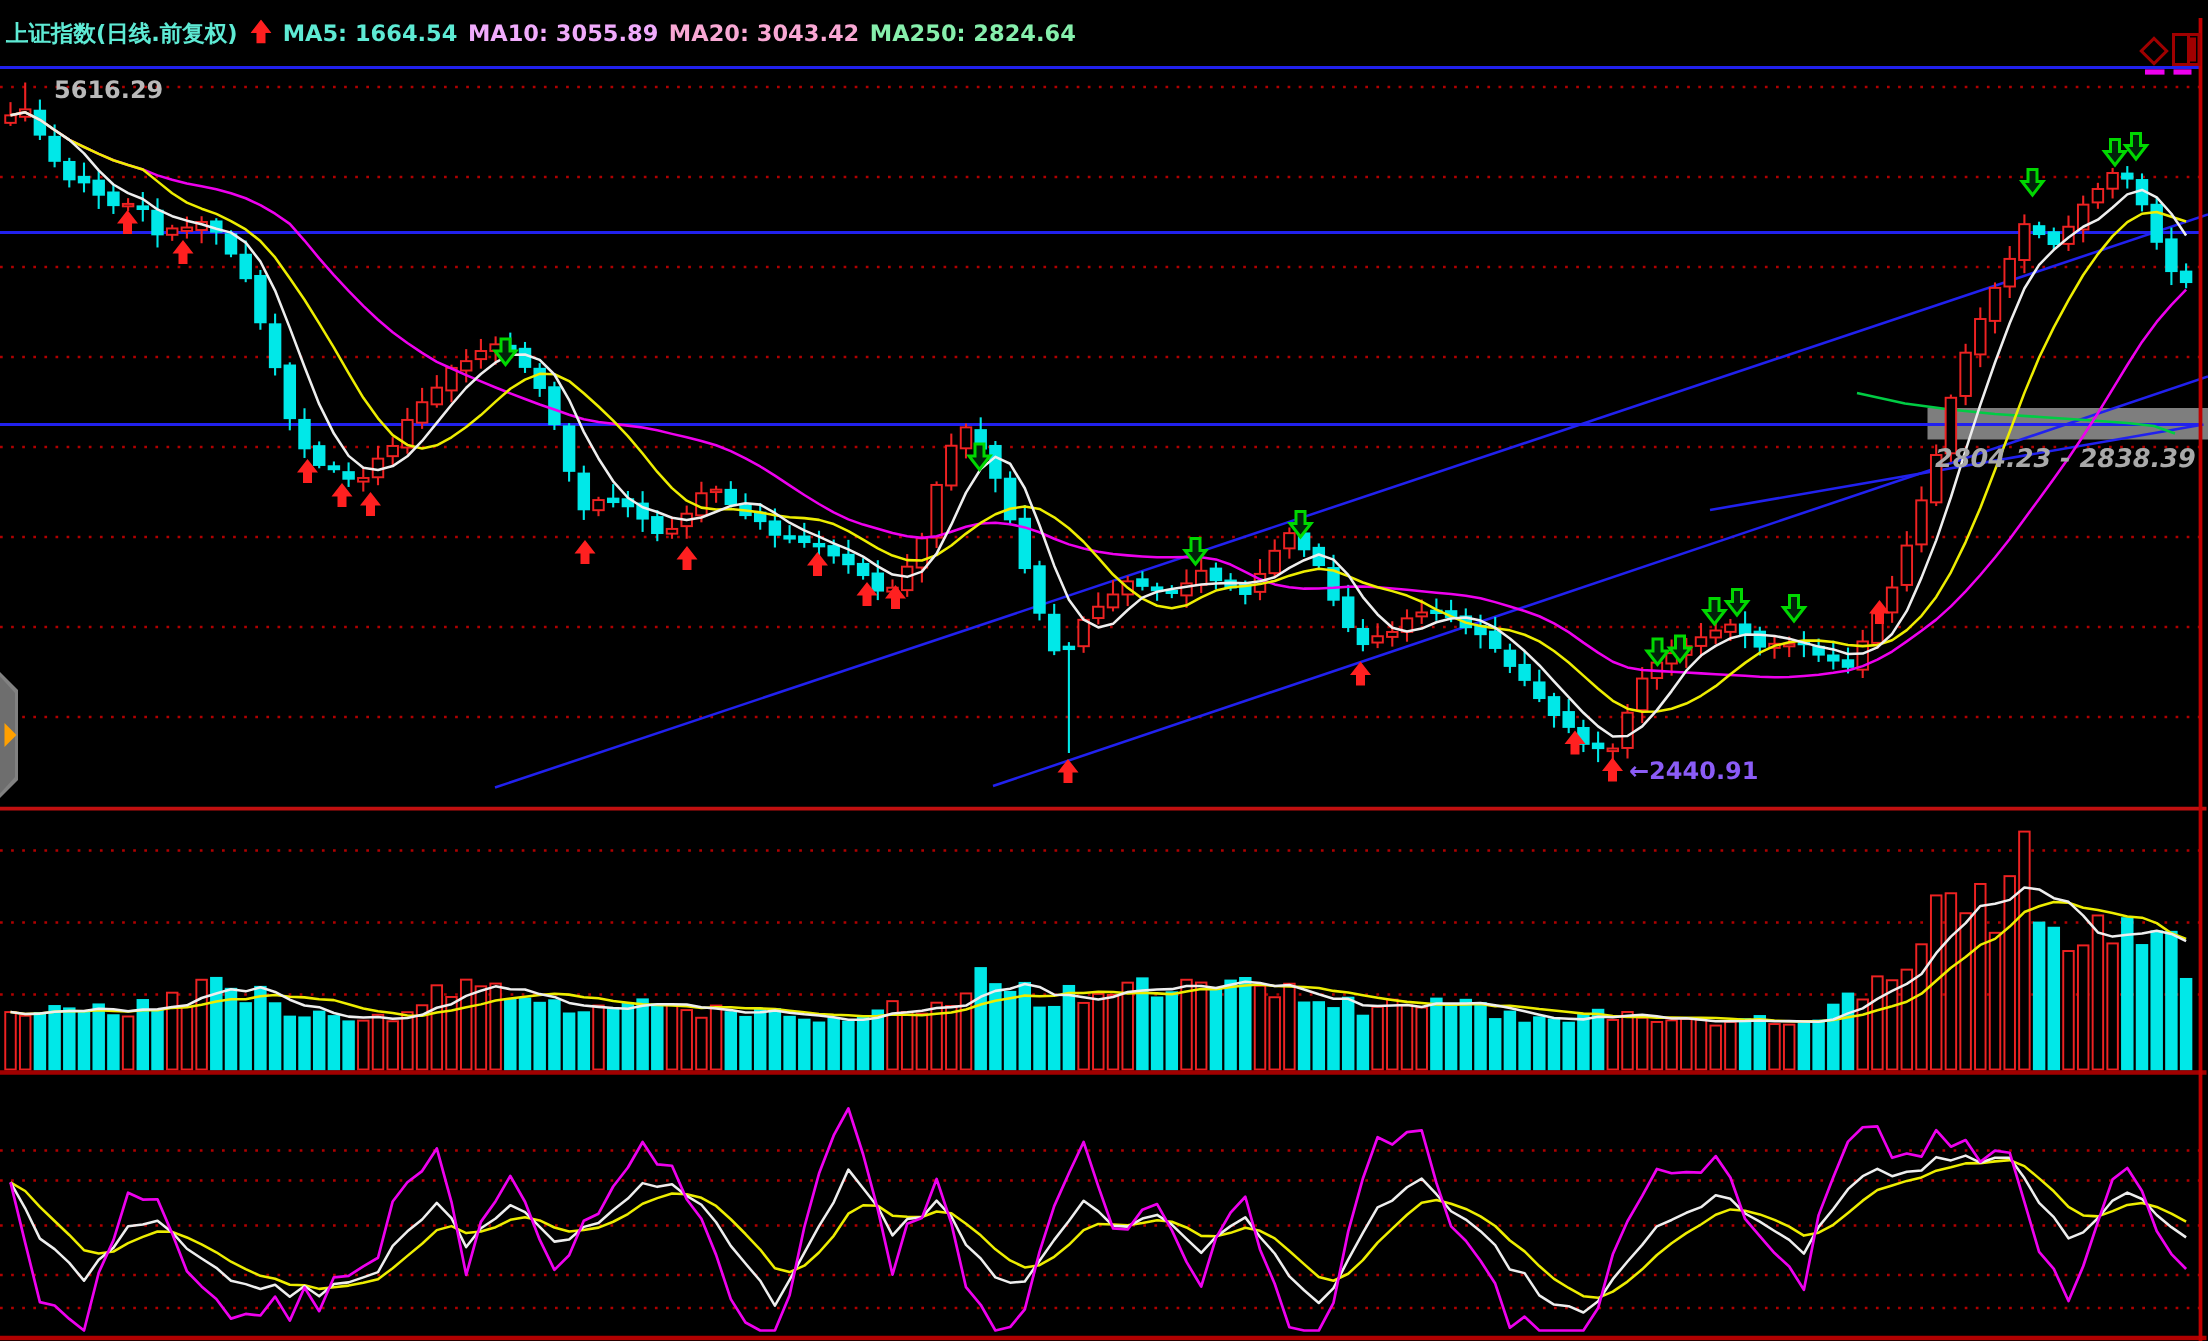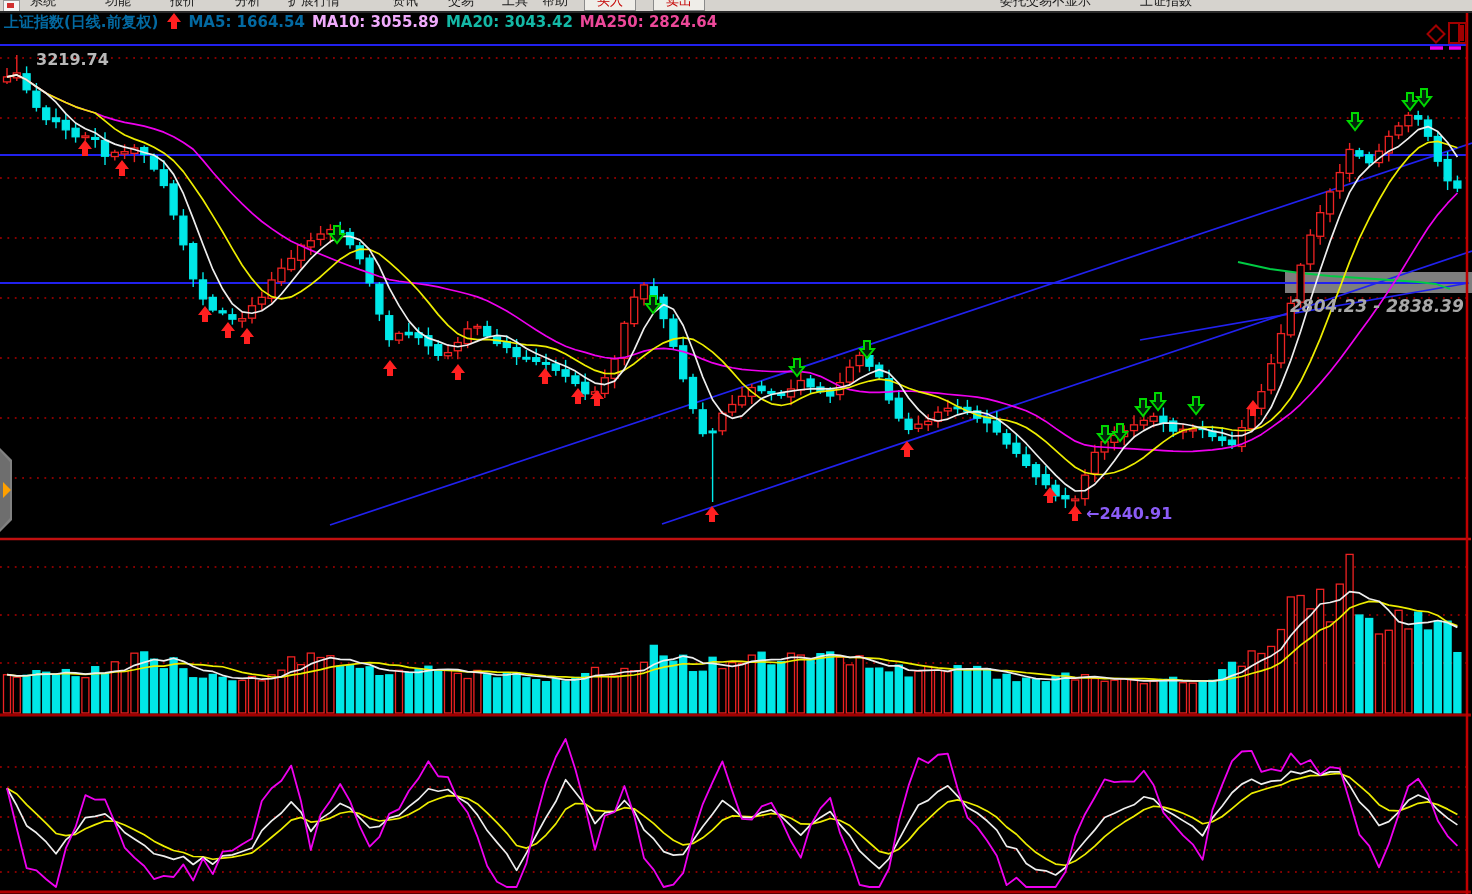--- a/index.html
+++ b/index.html
@@ -10,57 +10,38 @@
   .mi{position:absolute;top:-8px;font-size:13px;color:#1b1b1b;white-space:nowrap;cursor:default;}
   .mbtn{position:absolute;top:-9px;height:18px;line-height:18px;padding:0 12px;font-size:13px;
         color:#c40000;background:#efede8;border:1px solid #8a8a8a;white-space:nowrap;}
   .mstat{position:absolute;top:-8px;font-size:13px;color:#1b1b1b;white-space:nowrap;}
   .appicon{position:absolute;left:3px;top:0px;width:15px;height:10px;background:#f5f5f5;
            border:1px solid #999;}
   .appicon i{position:absolute;left:3px;top:2px;width:7px;height:5px;background:#d03030;display:block;}
   #chart{position:absolute;left:0;top:0;z-index:1;}
   .hdr{position:absolute;font-size:15px;font-weight:bold;white-space:nowrap;z-index:4;letter-spacing:0px;}
   .hdr span{margin-right:7px;}
-  .c-w{color:#0369a1}.c-y{color:#f0abfc}.c-m{color:#14b8a6}.c-g{color:#ec4899}
+  .c-w{color:#5eead4}.c-y{color:#f0abfc}.c-m{color:#f9a8d4}.c-g{color:#86efac}
   #hdr-main{left:4px;top:13px;}
   #hdr-vol{left:3px;top:541px;}
   #hdr-kdj{left:3px;top:717px;}
   .uparr{display:inline-block;vertical-align:-2px;margin:0 4px 0 2px;}
   .anno{position:absolute;color:#b9b9b9;font-size:16px;font-weight:bold;z-index:3;white-space:nowrap;}
   #anno-band{font-size:17px;color:#a9a9a9;}
   #anno-low{color:#8b5cf6;}
   .handle{position:absolute;left:0;top:448px;width:13px;height:84px;z-index:6;cursor:pointer;}
   .icn{position:absolute;z-index:5;}
   #icon-diamond{left:1424px;top:22px;}
   #icon-window{left:1448px;top:21px;}
 </style>
 </head>
 <body>
 
 <div id="app">
 
-  <div class="menubar">
-    <span class="appicon">
-        <i></i>
-      </span>
-
-  <span class="mi" style="left: 30px;">系统</span>
-      <span class="mi" style="left: 105px;">功能</span>
-      <span class="mi" style="left: 170px;">报价</span>
-      <span class="mi" style="left: 235px;">分析</span>
-      <span class="mi" style="left: 288px;">扩展行情</span>
-      <span class="mi" style="left: 392px;">资讯</span>
-      <span class="mi" style="left: 448px;">交易</span>
-      <span class="mi" style="left: 502px;">工具</span>
-      <span class="mi" style="left: 542px;">帮助</span>
-      <span class="mbtn" style="left: 584px;">买入</span>
-      <span class="mbtn" style="left: 653px;">卖出</span>
-      <span class="mstat" style="left: 1000px;">委托交易不显示</span>
-      <span class="mstat" style="left: 1140px;">上证指数</span>
-    </div>
 
   <svg id="chart" width="1472" height="894">
       <rect x="1285" y="272" width="187" height="21" fill="#9a9a9a" opacity="0.82"></rect>
       <line x1="0" y1="45" x2="1467" y2="45" stroke="#2121ee" stroke-width="2"></line>
       <line x1="0" y1="155" x2="1467" y2="155" stroke="#2121ee" stroke-width="2"></line>
       <line x1="0" y1="283" x2="1467" y2="283" stroke="#2121ee" stroke-width="2"></line>
       <line x1="0" y1="58" x2="1467" y2="58" stroke="#b00000" stroke-width="1.6" stroke-dasharray="1.8 5.6"></line>
       <line x1="0" y1="118" x2="1467" y2="118" stroke="#b00000" stroke-width="1.6" stroke-dasharray="1.8 5.6"></line>
       <line x1="0" y1="178" x2="1467" y2="178" stroke="#b00000" stroke-width="1.6" stroke-dasharray="1.8 5.6"></line>
       <line x1="0" y1="238" x2="1467" y2="238" stroke="#b00000" stroke-width="1.6" stroke-dasharray="1.8 5.6"></line>
@@ -720,21 +701,21 @@
     </svg>
 
   <div class="hdr" id="hdr-main">
     <span class="c-w">上证指数(日线.前复权)</span><span class="uparr"><svg width="14" height="16">
           <path d="M7 0 L0 9 L4 9 L4 16 L10 16 L10 9 L14 9 Z" fill="#ff2020"></path>
         </svg></span><span class="c-w">MA5: 1664.54</span><span class="c-y">MA10: 3055.89</span><span class="c-m">MA20: 3043.42</span><span class="c-g">MA250: 2824.64</span>
   </div>
 
 
 
-  <div class="anno" id="anno-high" style="left:36px;top:50px;">3219.74</div>
+  <div class="anno" id="anno-high" style="left:36px;top:50px;">5616.29</div>
   <div class="anno" id="anno-band" style="left:1290px;top:296px;font-style:italic;">2804.23 - 2838.39</div>
   <div class="anno" id="anno-low" style="left:1086px;top:504px;">←2440.91</div>
 
   <div class="handle">
     <svg width="13" height="84">
       <polygon points="0,0 12,12 12,72 0,84" fill="#8f8f8f" opacity="0.9"></polygon>
       <polygon points="0,3 10,14 10,70 0,81" fill="#6e6e6e"></polygon>
       <polygon points="3,34 11,42 3,50" fill="#ffa000"></polygon>
     </svg>
   </div>

